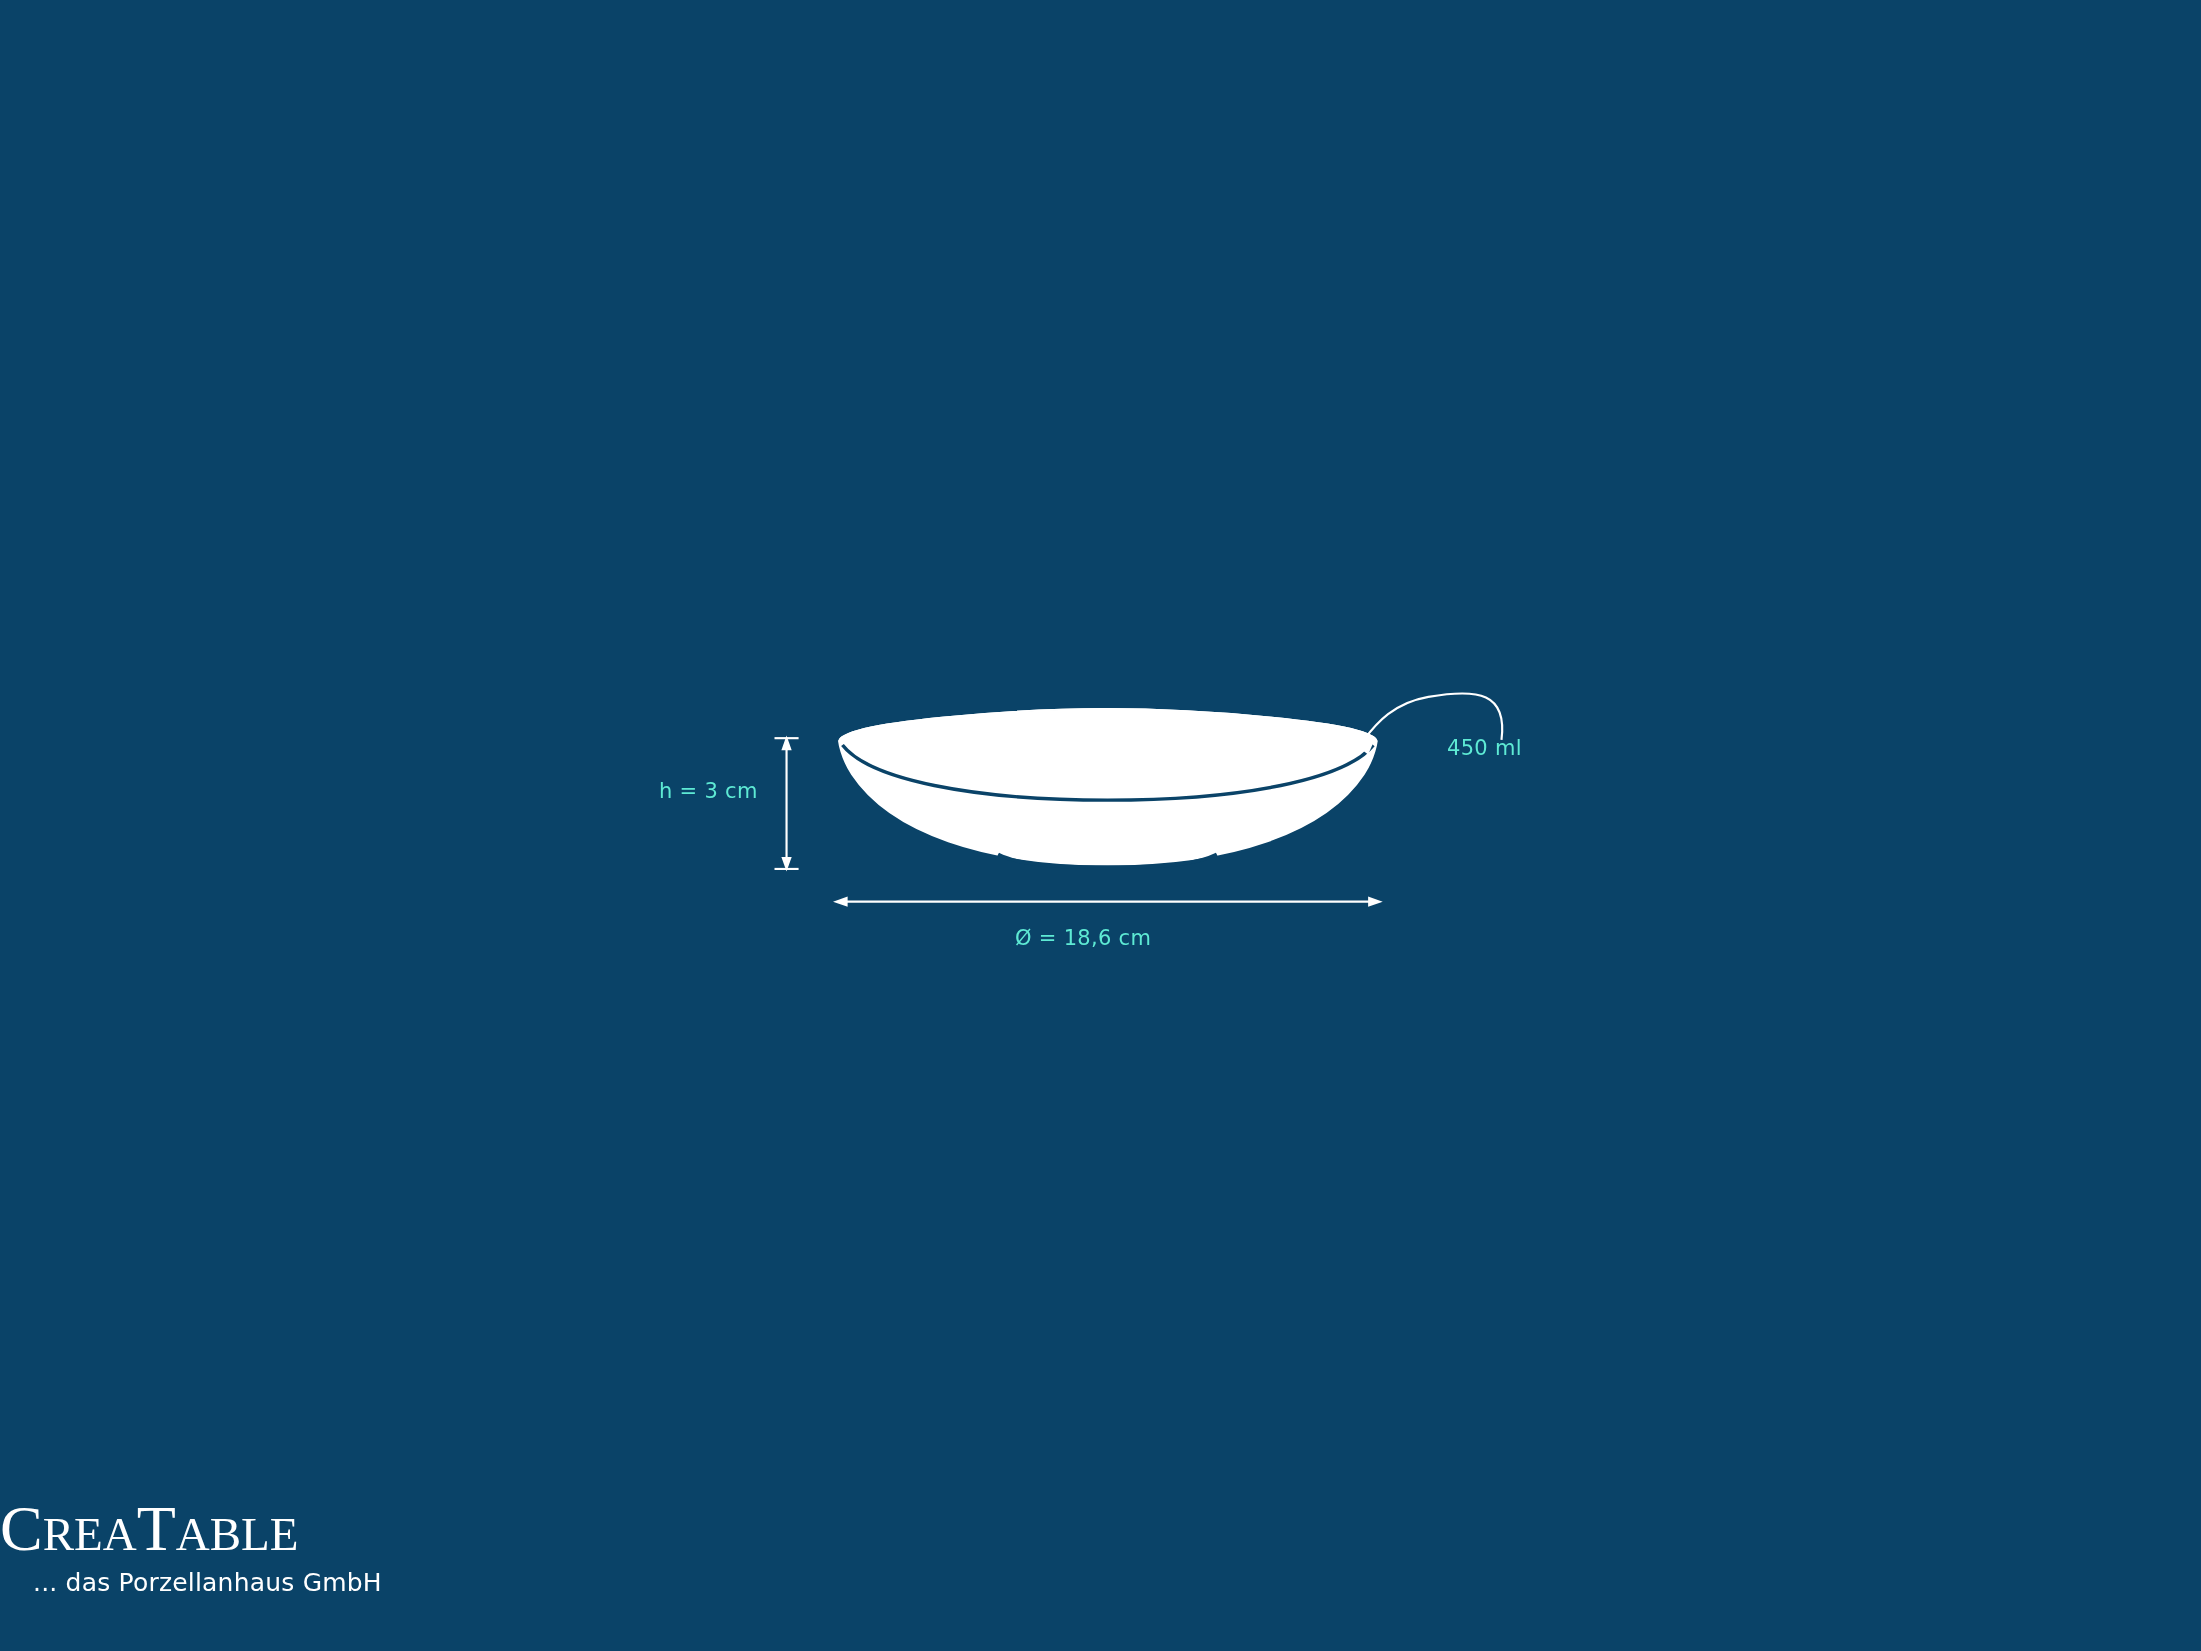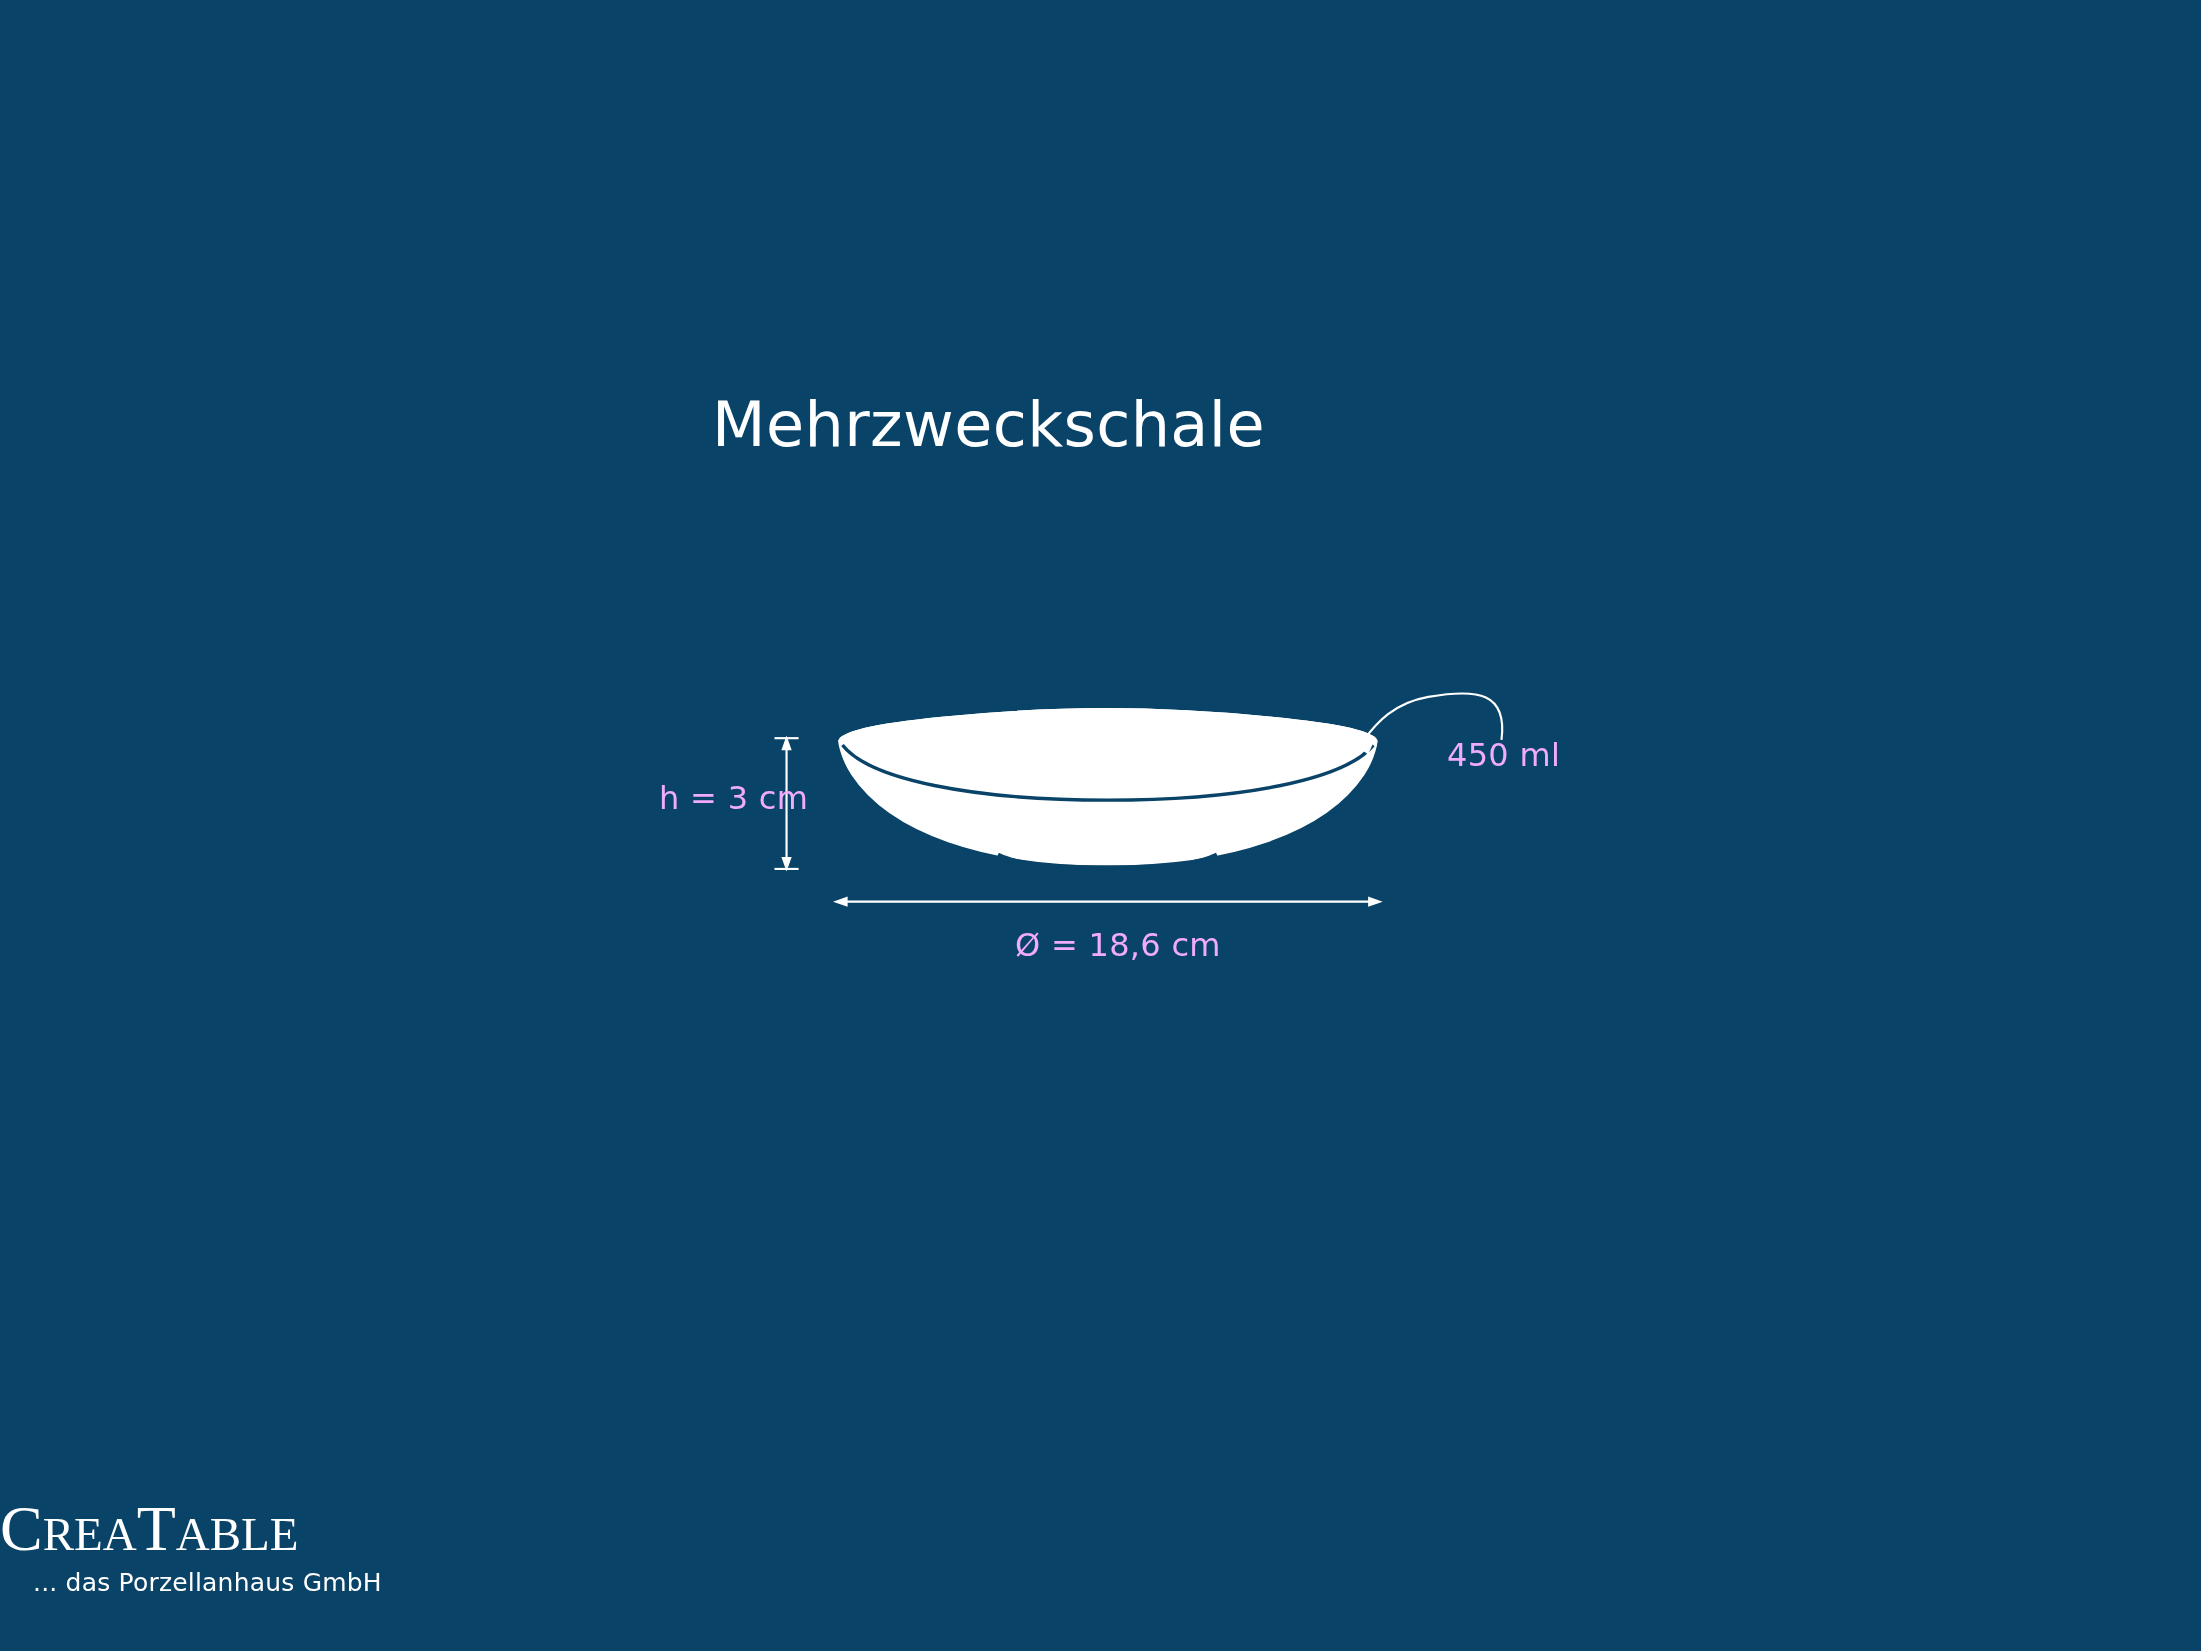--- a/index.html
+++ b/index.html
@@ -40,22 +40,22 @@
   }
   .drawing {
     position: absolute;
     left: 0;
     top: 0;
     width: 2202px;
     height: 1651px;
   }
   .label {
     position: absolute;
-    font-size: 32px;
-    color: #f0abfc;
+    font-size: 21px;
+    color: #5eead4;
     white-space: nowrap;
     letter-spacing: 0.3px;
   }
   .label-height {
     left: 659px;
     top: 779px;
   }
   .label-diameter {
     left: 1015px;
     top: 926px;
@@ -91,23 +91,20 @@
     color: #ffffff;
     letter-spacing: 0.2px;
     padding-left: 33px;
   }
 </style>
 </head>
 <body>
 
 <div class="stage">
 
-  <div class="title">
-    <span class="title-inner">Mehrzweckschale</span>
-  </div>
 
   <svg class="drawing" viewBox="0 0 2559 1919" xmlns="http://www.w3.org/2000/svg">
 
     <g>
 
       <path d="M 975,862
                C 975,838 1190,824 1285,824
                C 1380,824 1600,838 1600,862
                C 1600,862 1598,880 1585,900
                C 1540,968 1430,1005 1287,1005

